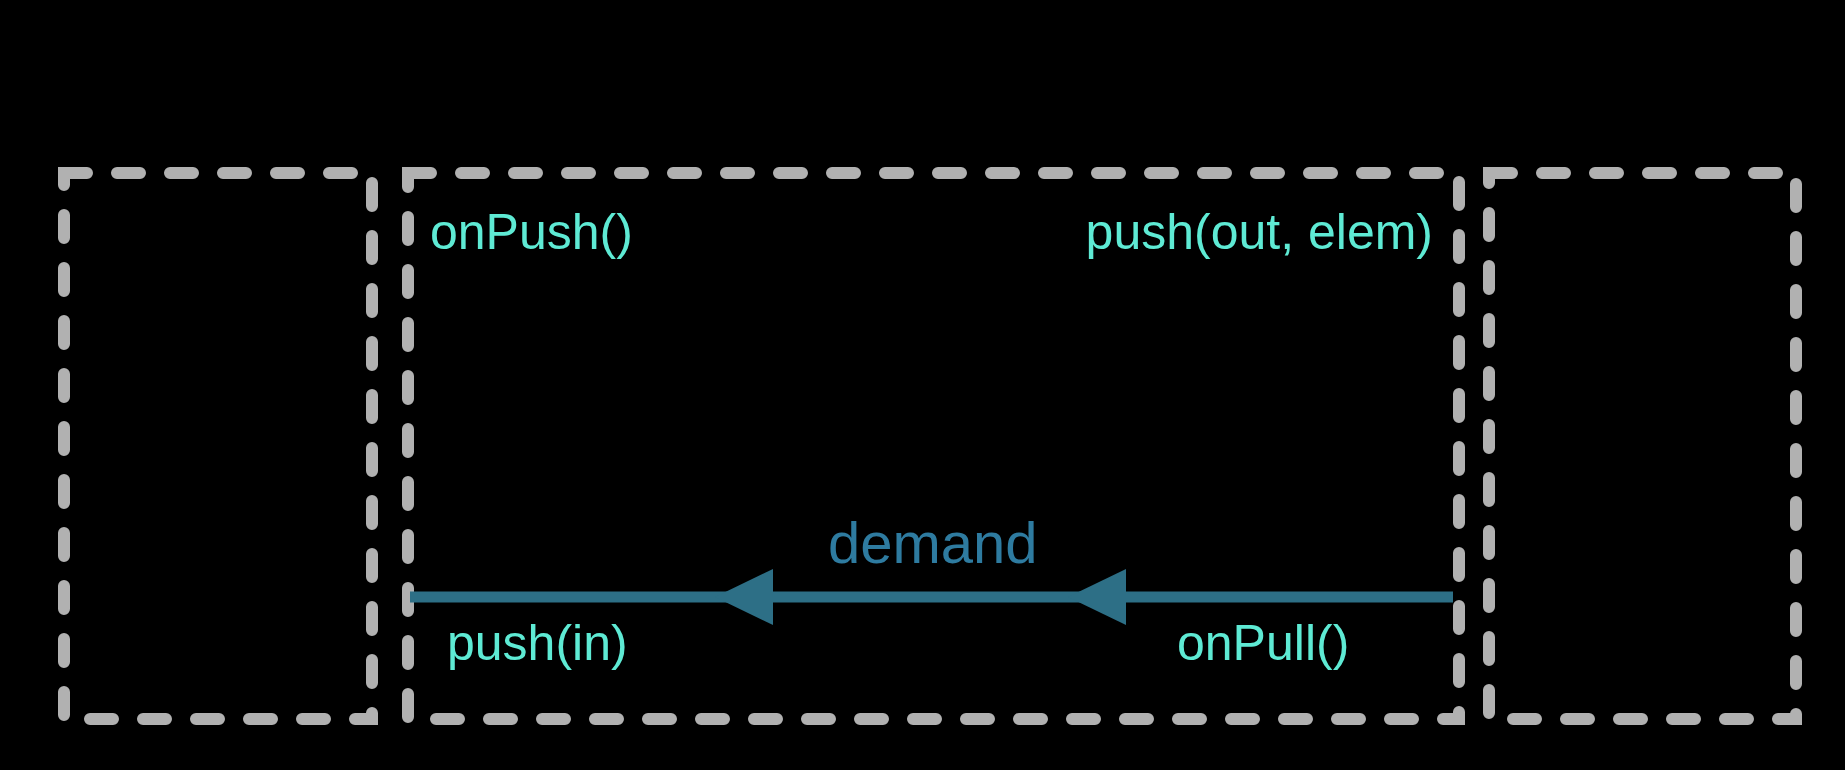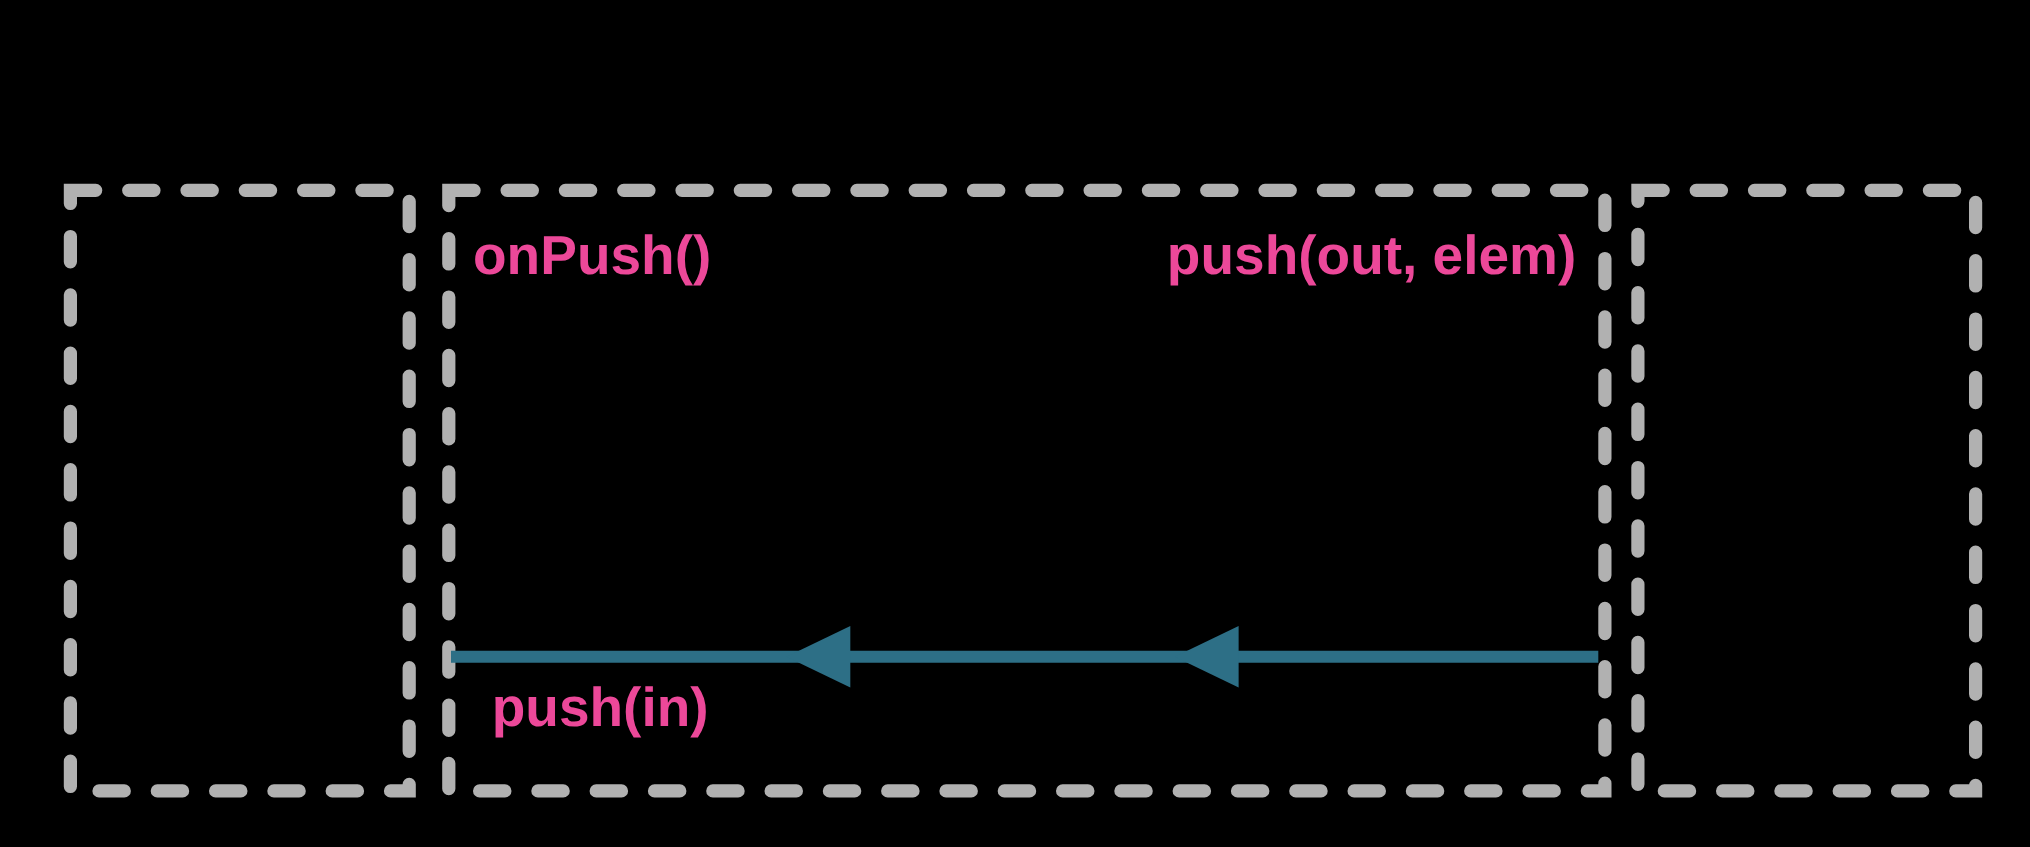--- a/index.html
+++ b/index.html
@@ -34,24 +34,23 @@
     stroke-width: 11;
   }
   .arrow-head {
     fill: #2d6f86;
     stroke: none;
   }
   .label {
     position: absolute;
     font-size: 50px;
     line-height: 1;
-    color: #ec4899;
+    color: #5eead4;
     white-space: nowrap;
     letter-spacing: 0px;
-    font-weight: bold;
   }
   .label-right {
     text-align: left;
   }
   .demand-label {
     position: absolute;
     font-size: 58px;
     line-height: 1;
     color: #2e7ba0;
     white-space: nowrap;
@@ -80,15 +79,17 @@
     <polygon class="arrow-head" points="715,597 773,569 773,625"></polygon>
     <polygon class="arrow-head" points="1068,597 1126,569 1126,625"></polygon>
   </svg>
 
   <div class="label pos-onpush">onPush()</div>
 
   <div class="label label-right pos-push">push(out, elem)</div>
 
   <div class="label pos-pull">push(in)</div>
 
+  <div class="label pos-onpull">onPull()</div>
 
+  <div class="demand-label pos-demand">demand</div>
 
 </div>
 
 </body></html>

